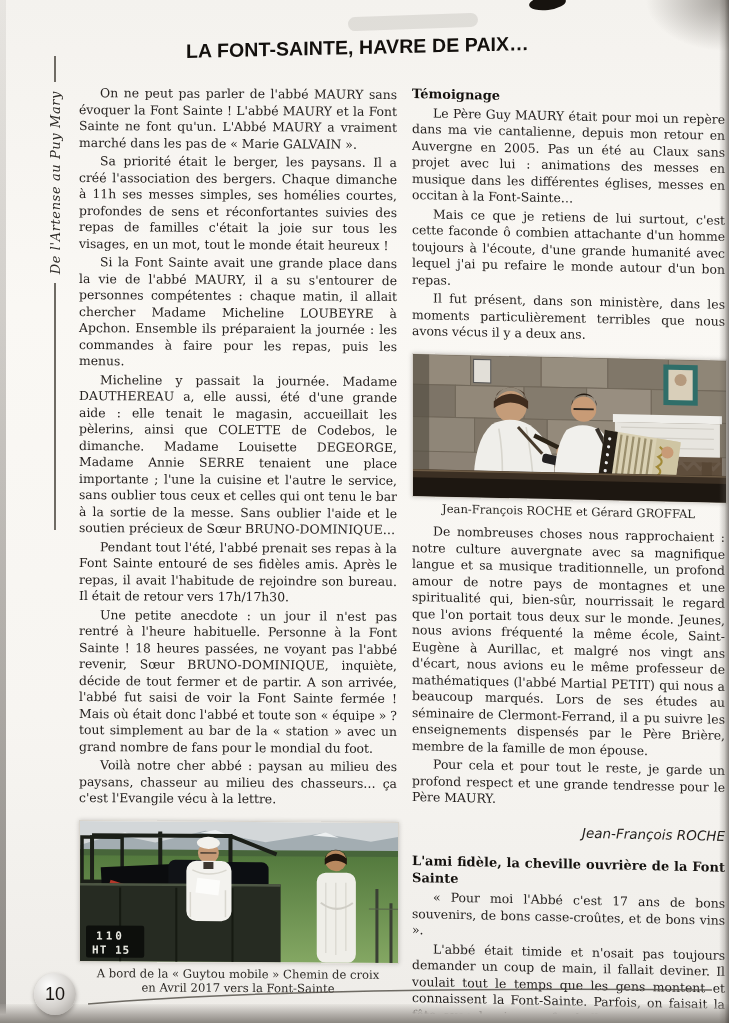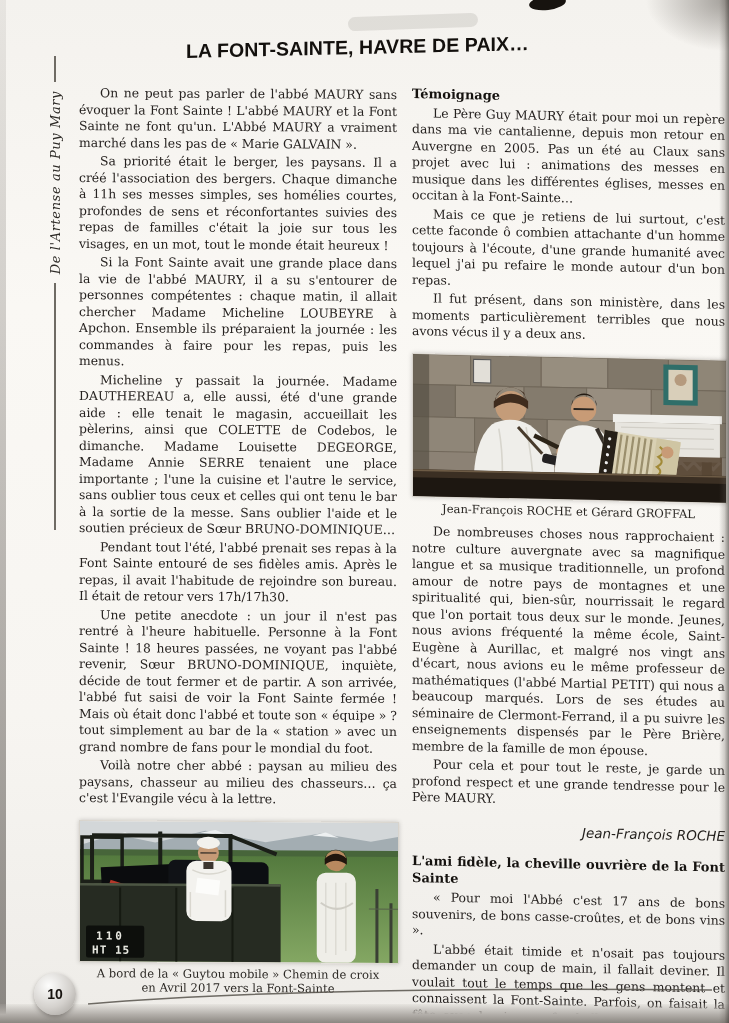--- a/index.html
+++ b/index.html
@@ -41,21 +41,21 @@
   .col h3.lower{margin:16px 0 3px 0;}
   .signature{margin:15px 0 0 0;text-align:right;font-style:italic;font-size:13.5px;
     font-family:"DejaVu Sans",sans-serif;color:#201d1a;}
   figure{margin:13px 0 4px 0;padding:0;}
   .photo{display:block;width:100%;border:1px solid #d8d4cd;box-shadow:0 0 4px rgba(60,55,50,.25);}
   .caption{text-align:center;font-size:11.6px;line-height:14.5px;margin-top:3px;color:#2b2824;}
   
   .pagenum{position:absolute;left:34px;top:973px;width:42px;height:42px;border-radius:50%;
     background:radial-gradient(circle at 35% 30%,#fdfdfc,#d4d1cd 55%,#a09c97 100%);
     box-shadow:0 2px 4px rgba(60,56,50,.4);display:flex;align-items:center;justify-content:center;
-    font-family:"Liberation Sans",sans-serif;font-weight:bold;font-size:14px;color:#17130f;}
+    font-family:"Liberation Sans",sans-serif;font-weight:normal;font-size:18px;color:#17130f;}
   .rule-svg{position:absolute;left:0;top:978px;width:729px;height:42px;}
 </style>
 </head>
 <body>
 
 <div class="page">
 
   <div class="edge-left"></div>
   <div class="corner-shadow"></div>
   <div class="top-blob"></div>

